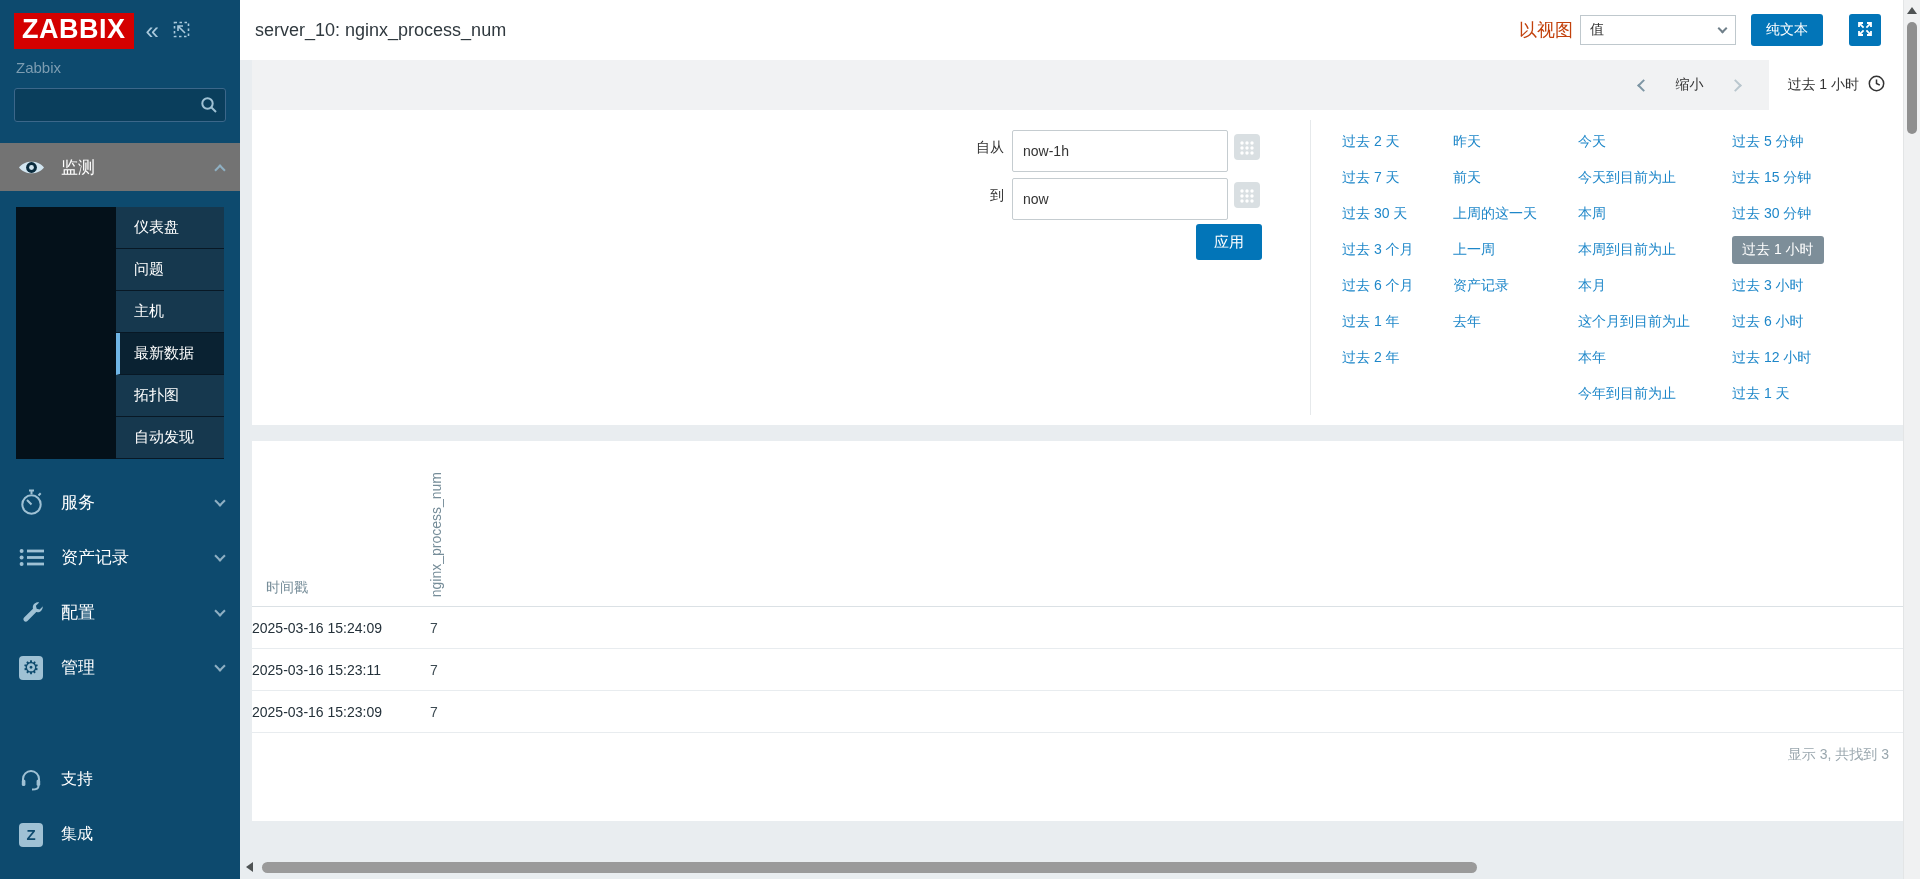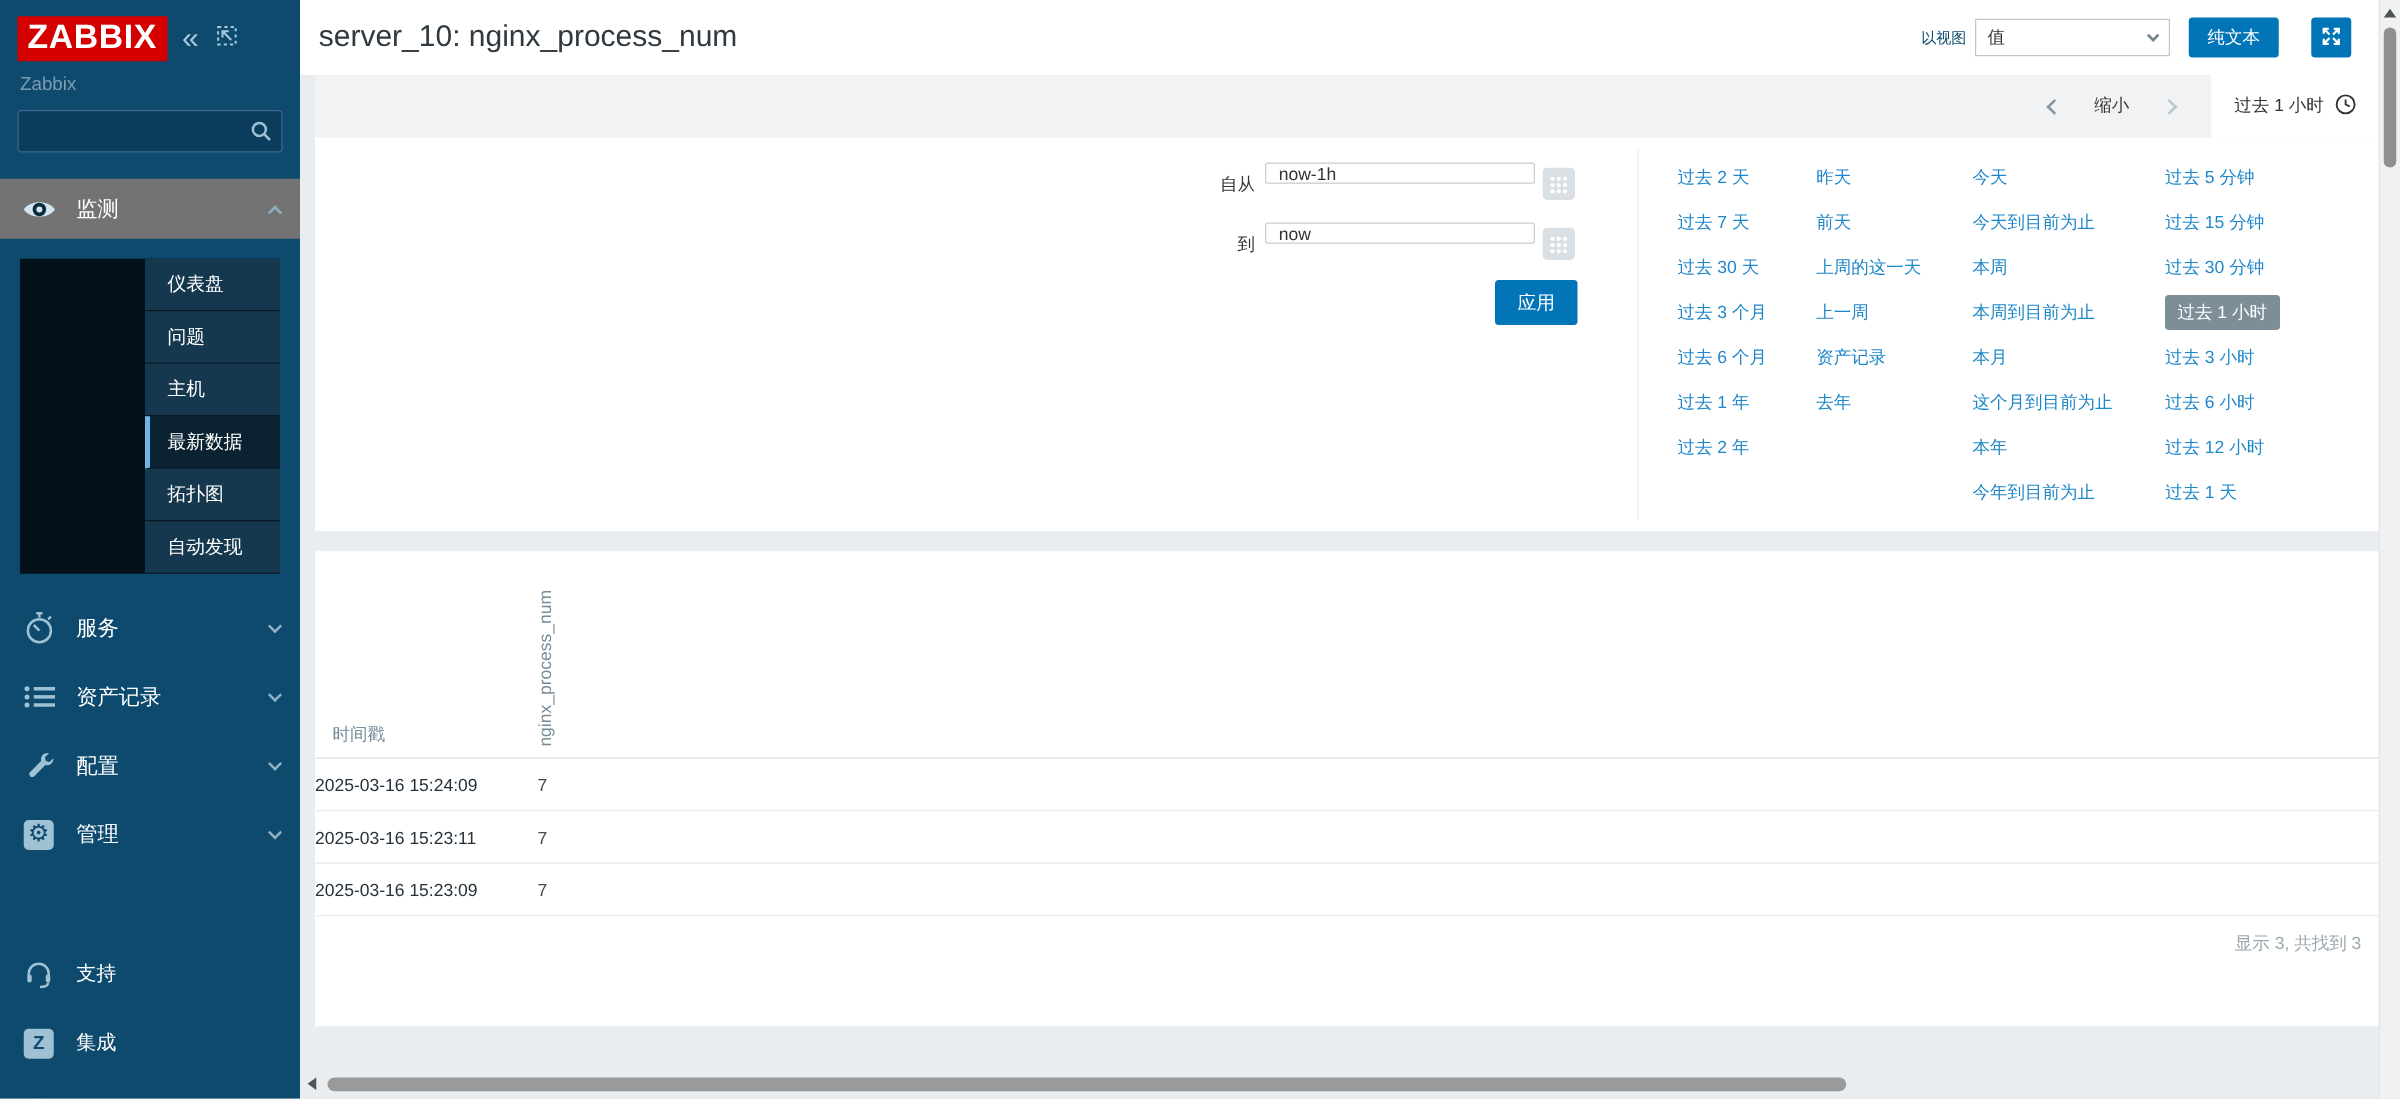--- a/index.html
+++ b/index.html
@@ -40,41 +40,41 @@
   .sidebar-footer .menu-group { height:55px; font-size:16px; }
   .zsq { width:24px; height:24px; background:#9fc1d4; border-radius:4px; color:#0d4a6e; font-weight:700; font-size:15px; display:flex; align-items:center; justify-content:center; }
   .gear-glyph { font-size:19px; color:#0d4a6e; line-height:1; }
   .gear-box { width:24px; height:24px; background:#9fc1d4; border-radius:4px; display:flex; align-items:center; justify-content:center; }
   .qmark { width:22px; height:22px; border:2px solid #9fc1d4; border-radius:50%; color:#9fc1d4; font-size:14px; font-weight:700; display:flex; align-items:center; justify-content:center; }
 
   
   .main { position:absolute; left:240px; top:0; width:1663px; height:879px; }
 
   .title-bar { height:60px; background:#fff; display:flex; align-items:center; padding:0 22px 0 15px; }
-  .title-bar h1 { font-size:24px; font-weight:400; color:#30393f; margin:0; }
+  .title-bar h1 { font-size:18px; font-weight:400; color:#30393f; margin:0; }
   .header-controls { margin-left:auto; display:flex; align-items:center; }
-  .view-as-label { font-size:12px; color:#0c4a6e; margin-right:7px; }
+  .view-as-label { font-size:18px; color:#c2410c; margin-right:7px; }
   .select { width:156px; height:30px; border:1px solid #bfc8cd; background:#fff; display:flex; align-items:center; padding:0 9px; font-size:14px; color:#333; cursor:pointer; }
   .select .chev { width:7px; height:7px; border-color:#70808a; margin-left:auto; transform:rotate(45deg); margin-top:-3px; }
   .btn-blue { background:#0275b8; color:#fff; border:none; border-radius:3px; height:32px; padding:0 15px; font-size:14px; cursor:pointer; font-family:inherit; }
   .plain-btn { margin-left:15px; }
   .kiosk-btn { margin-left:26px; width:32px; height:32px; padding:0; display:flex; align-items:center; justify-content:center; }
 
   .filter-container { margin-left:12px; width:1651px; }
   .tab-row { height:50px; background:#f1f2f3; display:flex; align-items:center; justify-content:flex-end; }
   .tab-nav-btn { width:40px; height:50px; display:flex; align-items:center; justify-content:center; cursor:pointer; }
   .tchev { width:9px; height:9px; border-right:2px solid #7e96a4; border-bottom:2px solid #7e96a4; display:inline-block; }
   .tchev.left { transform:rotate(135deg); }
   .tchev.right { transform:rotate(-45deg); border-color:#bac7ce; }
   .zoom-out { font-size:14px; color:#333; cursor:pointer; padding:0 12px; }
   .active-tab { height:50px; background:#fff; display:flex; align-items:center; gap:9px; padding:0 18px; font-size:14px; color:#333; cursor:pointer; margin-left:14px; }
 
   .filter-body { background:#fff; height:315px; position:relative; }
   .f-label { position:absolute; width:112px; left:640px; text-align:right; font-size:14px; color:#333; }
-  .f-input { position:absolute; left:760px; width:216px; height:17px; border:1px solid #c5ccd0; border-radius:2px; font-size:14px; color:#333; padding:0 10px; font-family:inherit; outline:none; }
+  .f-input { position:absolute; left:760px; width:216px; height:42px; border:1px solid #c5ccd0; border-radius:2px; font-size:14px; color:#333; padding:0 10px; font-family:inherit; outline:none; }
   .cal-btn { position:absolute; left:982px; width:26px; height:26px; border:none; background:transparent; padding:0; cursor:pointer; }
   .apply-btn { position:absolute; left:944px; top:114px; width:66px; height:36px; font-size:15px; }
   .v-divider { position:absolute; left:1058px; top:10px; height:295px; border-left:1px solid #e6e9eb; }
 
   .quick-col { position:absolute; top:14px; }
   .quick-col a { display:flex; align-items:center; height:36px; font-size:14px; color:#1e87c9; text-decoration:none; cursor:pointer; white-space:nowrap; }
   .quick-col a.selected { height:auto; margin:4px 0; background:#7d8e99; color:#fff; border-radius:3px; padding:5px 10px; width:fit-content; }
 
   .table-container { margin:16px 0 0 12px; width:1651px; height:380px; background:#fff; position:relative; }
   .thead { position:relative; height:166px; border-bottom:1px solid #dbe1e5; }

